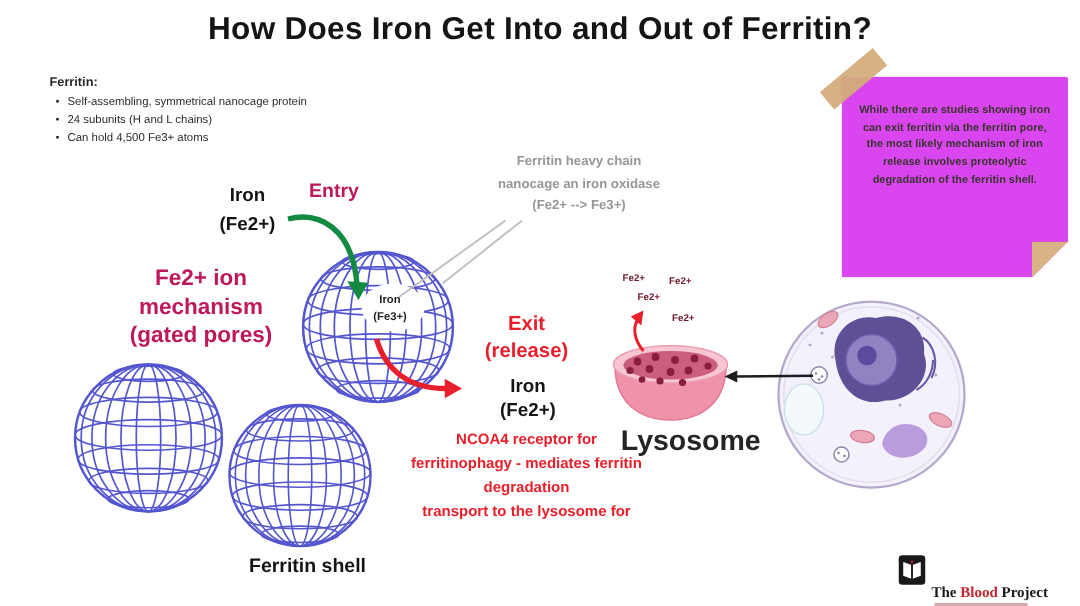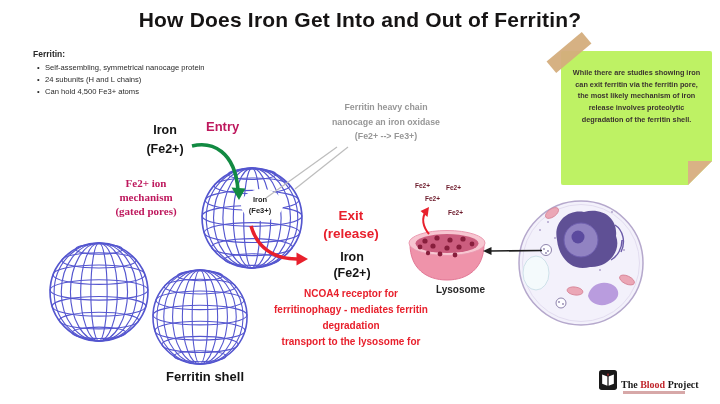--- a/index.html
+++ b/index.html
@@ -11,45 +11,45 @@
          color:#161414;letter-spacing:.2px;}
   #infobox{left:33px;top:49px;width:250px;color:#2a2a2a;}
   #infobox .hd{font-size:8.5px;font-weight:800;margin-bottom:3px;}
   #infobox .bl{font-size:7.6px;line-height:12px;padding-left:12px;position:relative;}
   #infobox .bl::before{content:"•";position:absolute;left:4px;}
   .big-black{font-size:12.5px;font-weight:800;color:#141414;line-height:1.55;}
   .green-t{color:#be185d;font-weight:800;}
   .red-t{color:#e8202c;font-weight:800;}
   #entry-lbl{left:206px;top:119px;font-size:13px;}
   #iron-in{left:118px;top:121px;width:94px;}
-  #channels{left:76px;top:176px;width:140px;font-size:11px;line-height:1.28;font-family:Liberation Serif, serif;}
+  #channels{left:64px;top:176px;width:140px;font-size:15px;line-height:1.28;}
   #core-lbl{left:228px;top:194px;width:64px;font-size:7.5px;font-weight:800;
             color:#222;line-height:1.5;}
   #hchain{left:303px;top:100px;width:166px;font-size:8.8px;color:#979797;
           line-height:14.5px;font-weight:600;}
   #exit-lbl{left:301px;top:207px;width:100px;font-size:13.5px;line-height:1.35;}
   #iron-out{left:302px;top:249px;width:100px;line-height:1.28;}
   #ncoa4{left:245px;top:286px;width:212px;font-size:10px;line-height:16px;}
   .ion{position:absolute;font-size:6.5px;font-weight:800;color:#6d1b2b;}
-  #lyso-lbl{left:413px;top:284px;width:95px;font-size:10px;font-weight:700;color:#252525;}
+  #lyso-lbl{left:413px;top:284px;width:95px;font-size:19px;font-weight:700;color:#252525;}
   #shell-lbl{left:145px;top:369px;width:120px;font-size:13px;font-weight:800;color:#141414;}
   
-  #note{left:561px;top:51px;width:151px;height:134px;background:#bef264;
+  #note{left:561px;top:51px;width:151px;height:134px;background:#d946ef;
         border-radius:2px;box-shadow:1px 2px 4px rgba(0,0,0,.12);
         clip-path:polygon(0 0,100% 0,100% calc(100% - 24px),calc(100% - 24px) 100%,0 100%);}
   #note .txt{position:absolute;left:10px;top:16px;width:131px;font-size:7.3px;
              font-weight:700;color:#3b3430;line-height:1.6;text-align:center;}
   #tape{left:546px;top:45px;width:46px;height:15px;background:#d4ad7c;
         opacity:.95;transform:rotate(-40deg);}
   #fold{left:688px;top:161px;width:24px;height:24px;background:#d9b285;
         clip-path:polygon(0 0,100% 0,0 100%);box-shadow:-1px -1px 2px rgba(0,0,0,.08);}
   
   #logo{left:599px;top:370px;display:flex;align-items:flex-start;gap:4px;}
   #logo .name{font-family:"Liberation Serif", serif;font-weight:700;font-size:10px;
-              color:#1a1a1a;white-space:nowrap;margin-top:9px;}
+              color:#1a1a1a;white-space:nowrap;margin-top:20px;}
   #logo .name .blood{color:#c1272d;}
   #logo .tagline-strip{width:62px;height:2.5px;background:#c98b8b;opacity:.75;
               margin:1px 0 0 2px;}
   svg{display:block;}
 </style>
 </head>
 <body>
 
 <svg class="abs" style="left:0;top:0" width="720" height="404" viewBox="0 0 720 404">
   <defs>

